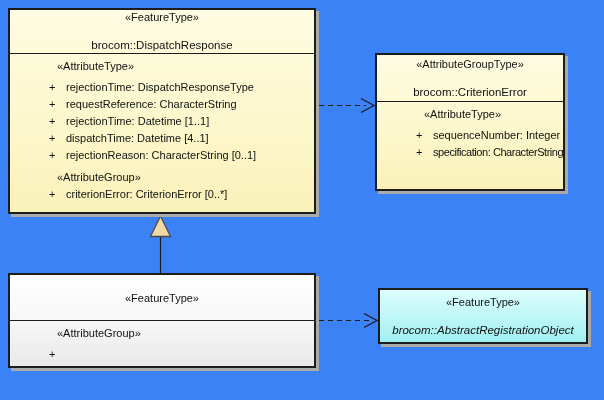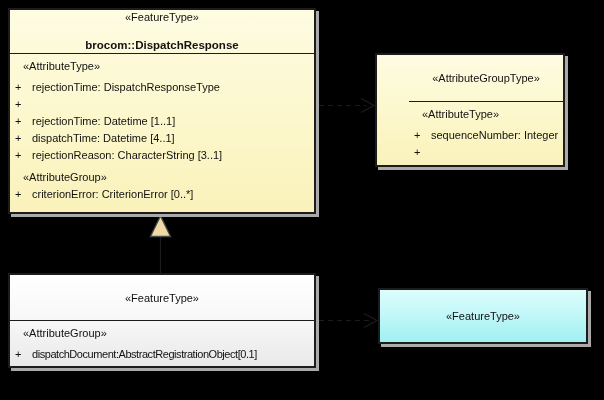--- a/index.html
+++ b/index.html
@@ -1,20 +1,20 @@
 <!DOCTYPE html>
 <html><head>
 <meta charset="utf-8">
 <style>
   html, body { margin: 0; padding: 0; background: #ffffff; }
   .canvas {
     position: relative;
     width: 604px;
     height: 400px;
-    background: #000000;
+    background: #3b82f6;
     font-family: "Liberation Sans", sans-serif;
     color: #111111;
     overflow: hidden;
   }
   .overlay {
     position: absolute;
     left: 0; top: 0;
     width: 604px; height: 400px;
   }
   .uml-box {
@@ -30,44 +30,44 @@
   .hdr {
     box-sizing: border-box;
     border-bottom: 1px solid #1c1c1c;
     display: flex;
     flex-direction: column;
     justify-content: center;
     align-items: center;
     text-align: center;
   }
   .stereo { font-size: 11px; line-height: 14px; }
-  .cname  { font-size: 11.5px; font-weight: bold; line-height: 15px; margin-top: 14px; }
+  .cname  { font-size: 11.5px; font-weight: normal; line-height: 15px; margin-top: 14px; }
   .italic { font-style: italic; }
 
-  .bdy { padding: 4px 4px 2px 0; font-size: 11px; }
+  .bdy { padding: 4px 4px 2px 0; font-size: 11px; margin-left: 34px; }
   .sec-label { padding-left: 13px; line-height: 17px; margin-bottom: 4px; }
   .sec-label.grp { margin-top: 5px; margin-bottom: 0; }
   .row { display: flex; line-height: 17px; white-space: nowrap; }
   .vis { flex: 0 0 17px; padding-left: 5px; }
   .txt { letter-spacing: 0; }
   .tight { letter-spacing: -0.45px; }
 
   
   .solo {
     display: flex;
     flex-direction: column;
     justify-content: center;
     align-items: center;
     text-align: center;
   }
 
   
   #box-dispatch-response       { left: 8px;   top: 8px;   width: 308px; height: 206px; }
   #box-dispatch-response .hdr  { height: 44px; }
-  #box-criterion-error         { left: 375px; top: 53px;  width: 190px; height: 114px; padding-left: 32px; }
+  #box-criterion-error         { left: 375px; top: 53px;  width: 190px; height: 138px; }
   #box-criterion-error .hdr    { height: 47px; }
   #box-dispatch-data-response  { left: 8px;   top: 273px; width: 308px; height: 95px; }
   #box-dispatch-data-response .hdr { height: 46px; }
   #box-abstract-registration   { left: 378px; top: 288px; width: 210px; height: 56px; }
 </style>
 </head>
 <body>
 
 <div class="canvas">
 
@@ -95,67 +95,70 @@
       <div class="cname">brocom::DispatchResponse</div>
     </div>
     <div class="bdy">
       <div class="stereo sec-label">«AttributeType»</div>
       <div class="row">
         <span class="vis">+</span>
         <span class="txt">rejectionTime: DispatchResponseType</span>
       </div>
       <div class="row">
         <span class="vis">+</span>
+        <span class="txt">requestReference: CharacterString</span>
       </div>
       <div class="row">
         <span class="vis">+</span>
         <span class="txt">rejectionTime: Datetime [1..1]</span>
       </div>
       <div class="row">
         <span class="vis">+</span>
         <span class="txt">dispatchTime: Datetime [4..1]</span>
       </div>
       <div class="row">
         <span class="vis">+</span>
-        <span class="txt">rejectionReason: CharacterString [3..1]</span>
+        <span class="txt">rejectionReason: CharacterString [0..1]</span>
       </div>
       <div class="stereo sec-label grp">«AttributeGroup»</div>
       <div class="row">
         <span class="vis">+</span>
         <span class="txt">criterionError: CriterionError [0..*]</span>
       </div>
     </div>
   </div>
 
   <div class="uml-box fill-yellow" id="box-criterion-error">
     <div class="hdr">
       <div class="stereo">«AttributeGroupType»</div>
+      <div class="cname">brocom::CriterionError</div>
     </div>
     <div class="bdy">
       <div class="stereo sec-label">«AttributeType»</div>
       <div class="row">
         <span class="vis">+</span>
         <span class="txt">sequenceNumber: Integer</span>
       </div>
       <div class="row">
         <span class="vis">+</span>
+        <span class="txt tight">specification: CharacterString</span>
       </div>
     </div>
   </div>
 
   <div class="uml-box fill-gray" id="box-dispatch-data-response">
     <div class="hdr">
       <div class="stereo">«FeatureType»</div>
     </div>
     <div class="bdy">
       <div class="stereo sec-label">«AttributeGroup»</div>
       <div class="row">
         <span class="vis">+</span>
-        <span class="txt tight">dispatchDocument:AbstractRegistrationObject[0.1]</span>
       </div>
     </div>
   </div>
 
   <div class="uml-box fill-cyan solo" id="box-abstract-registration">
     <div class="stereo">«FeatureType»</div>
+    <div class="cname italic">brocom::AbstractRegistrationObject</div>
   </div>
 
 </div>
 
 </body></html>

